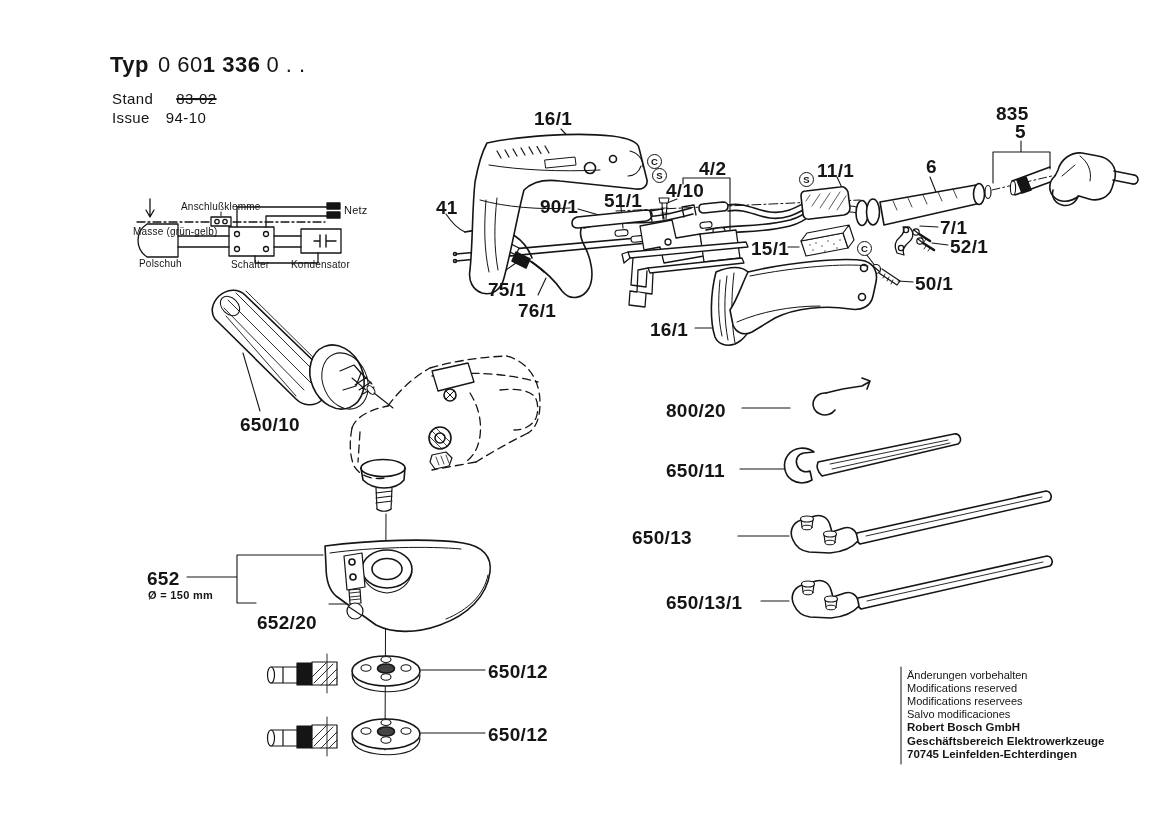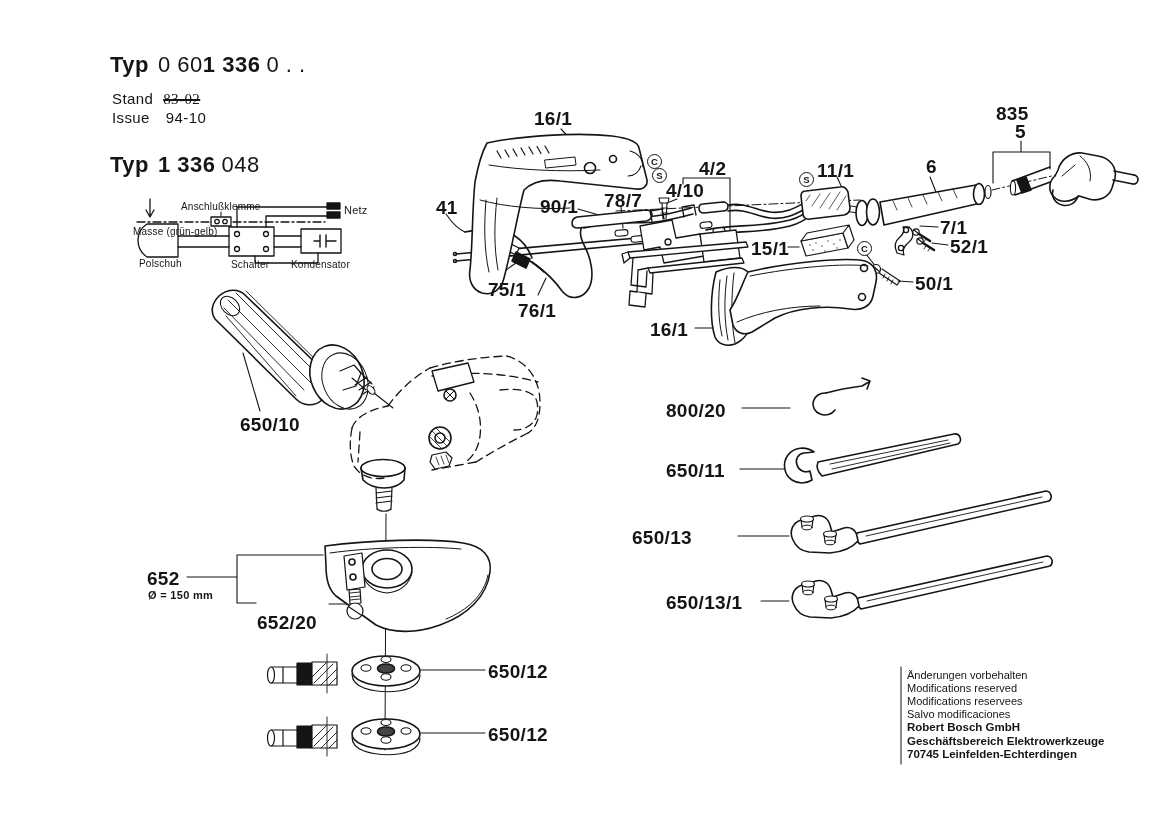--- a/index.html
+++ b/index.html
@@ -6,21 +6,21 @@
   #page{position:relative;width:1169px;height:826px;background:#ffffff;overflow:hidden;
         font-family:"Liberation Sans",sans-serif;color:#151515;}
   #art{position:absolute;left:0;top:0;z-index:1;}
   .txt{position:absolute;z-index:2;white-space:nowrap;}
   
   .h1{font-size:22px;letter-spacing:.5px;font-weight:400;}
   .h1 .b{font-weight:700;}
   .h1 .gap{margin-left:9px;}
   .h1 .gap2{margin-left:6px;}
   .meta{font-size:15px;letter-spacing:.4px;}
-  .meta .val{margin-left:10px;font-family:Liberation Serif, serif;}
+  .meta .val{margin-left:23px;}
   .meta .val2{margin-left:16px;}
   .strike{text-decoration:line-through;text-decoration-thickness:2px;}
   
   .pl{font-size:19px;font-weight:700;letter-spacing:.3px;}
   .pl.sm{font-size:11px;}
   .formula{font-size:17px;font-weight:700;letter-spacing:.2px;}
   
   .wl{font-size:10px;letter-spacing:.2px;}
   .wl.nz{font-size:11px;font-weight:400;}
   
@@ -330,35 +330,32 @@
 
 <div class="txt h1" style="left:110px;top:52px;">
   <span class="b">Typ</span><span class="gap">0 60</span><span class="b">1 336</span><span class="gap2">0 . .</span>
 </div>
 <div class="txt meta" style="left:112px;top:90px;">
   <span>Stand</span><span class="val strike">83-02</span>
 </div>
 <div class="txt meta" style="left:112px;top:109px;">
   <span>Issue</span><span class="val2">94-10</span>
 </div>
-<div class="txt h1" style="left:110px;top:152px;">
-  <span class="b">Typ</span><span class="b gap">1 336</span><span class="gap2">048</span>
-</div>
 
 <div class="txt wl" style="left:133px;top:186px;margin-top:40px;">Masse (grün-gelb)</div>
 <div class="txt wl" style="left:181px;top:201px;">Anschlußklemme</div>
 <div class="txt wl nz" style="left:344px;top:204px;">Netz</div>
 <div class="txt wl" style="left:139px;top:258px;">Polschuh</div>
 <div class="txt wl" style="left:231px;top:259px;">Schalter</div>
 <div class="txt wl" style="left:291px;top:259px;">Kondensator</div>
 
 <div class="txt pl" style="left:534px;top:108px;">16/1</div>
 <div class="txt pl" style="left:436px;top:197px;">41</div>
 <div class="txt pl" style="left:540px;top:196px;">90/1</div>
-<div class="txt pl" style="left:604px;top:190px;">78/7</div>
+<div class="txt pl" style="left:604px;top:190px;">51/1</div>
 <div class="txt pl" style="left:666px;top:180px;">4/10</div>
 <div class="txt pl" style="left:699px;top:158px;">4/2</div>
 <div class="txt pl" style="left:817px;top:160px;">11/1</div>
 <div class="txt pl" style="left:926px;top:156px;">6</div>
 <div class="txt pl" style="left:996px;top:103px;">835</div>
 <div class="txt pl" style="left:1015px;top:121px;">5</div>
 <div class="txt pl" style="left:940px;top:217px;text-align:right;">7/1</div>
 <div class="txt pl" style="left:950px;top:236px;">52/1</div>
 <div class="txt pl" style="left:751px;top:238px;">15/1</div>
 <div class="txt pl" style="left:915px;top:273px;">50/1</div>

